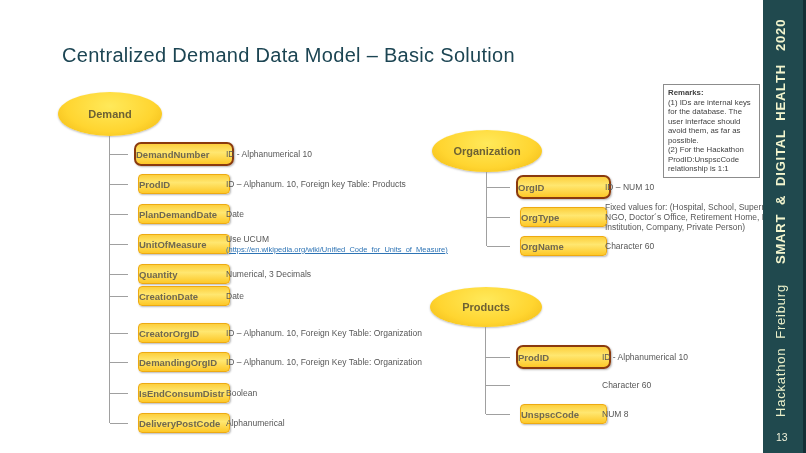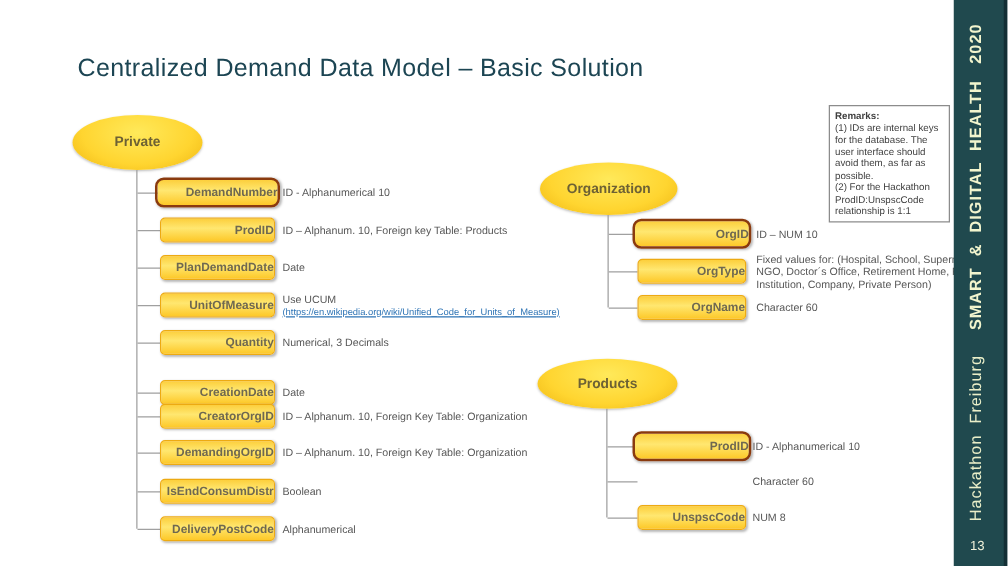--- a/index.html
+++ b/index.html
@@ -15,23 +15,23 @@
     background:radial-gradient(ellipse at 50% 32%, #ffe95a 0%, #ffd530 60%, #eeb511 100%);
     display:flex;align-items:center;justify-content:center;
     font-size:11px;font-weight:bold;color:#6d6134;
     box-shadow:0 1px 2px rgba(0,0,0,.25);}
   .vline{position:absolute;width:1.4px;background:#a0a0a0;}
   .row{position:absolute;left:0;right:0;height:20px;}
   .row.key{height:24px;}
   .stub{position:absolute;top:50%;height:1.4px;background:#a0a0a0;}
   .box{position:absolute;top:0;bottom:0;border:1px solid #edaa12;border-radius:4px;
     background:linear-gradient(180deg,#fccf3d 0%,#ffe770 42%,#fdc828 100%);
-    display:flex;align-items:center;justify-content:flex-end;
+    display:flex;align-items:center;justify-content:flex-start;
     font-size:9.5px;font-weight:bold;color:#6f6850;
-    box-shadow:1px 1px 2px rgba(0,0,0,.28);}
+    box-shadow:1px 1px 2px rgba(0,0,0,.28);margin-left:10px;}
   .row.key .box{border:2.4px solid #8a3a0e;border-radius:7px;}
   .desc{position:absolute;top:0;height:100%;display:flex;flex-direction:column;
     justify-content:center;font-size:8.5px;color:#575757;line-height:1.2;}
   .link{color:#2e74b5;font-size:7.5px;text-decoration:underline;cursor:pointer;}
 
   .g-demand{left:58px;top:92px;width:712px;height:352px;}
   .g-demand .ellipse{left:0;top:0;width:104px;height:44px;}
   .g-demand .vline{left:51px;top:44px;height:287px;}
   .g-demand .stub{left:52px;width:18px;}
   .g-demand .box{left:70px;width:90px;}
@@ -73,21 +73,21 @@
 </style>
 </head>
 <body>
 
 <div class="slide">
 
   <div class="title">Centralized Demand Data Model – Basic Solution</div>
 
   <div class="group g-demand">
     <div class="ellipse">
-      <span>Private</span>
+      <span>Demand</span>
     </div>
     <div class="vline"></div>
 
     <div class="row key" style="top:50px">
       <span class="stub"></span>
       <span class="box">
           <span>DemandNumber</span>
         </span>
       <span class="desc">ID - Alphanumerical 10</span>
     </div>
@@ -115,21 +115,21 @@
           <a class="link">(https://en.wikipedia.org/wiki/Unified_Code_for_Units_of_Measure)</a>
         </span>
     </div>
     <div class="row" style="top:172px">
       <span class="stub"></span>
       <span class="box">
           <span>Quantity</span>
         </span>
       <span class="desc">Numerical, 3 Decimals</span>
     </div>
-    <div class="row" style="top:212px">
+    <div class="row" style="top:194px">
       <span class="stub"></span>
       <span class="box">
           <span>CreationDate</span>
         </span>
       <span class="desc">Date</span>
     </div>
     <div class="row" style="top:231px">
       <span class="stub"></span>
       <span class="box">
           <span>CreatorOrgID</span>

